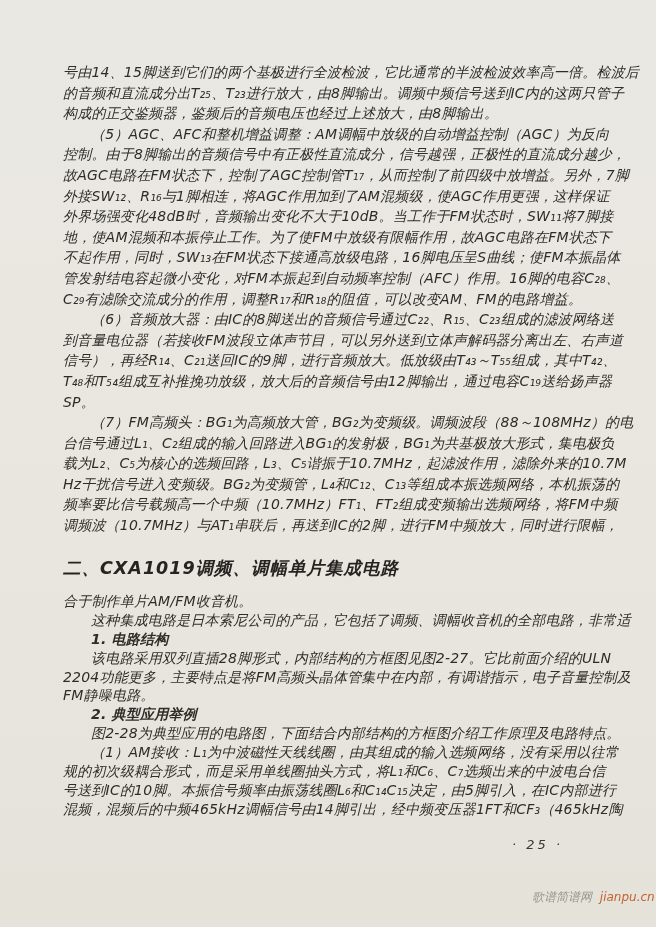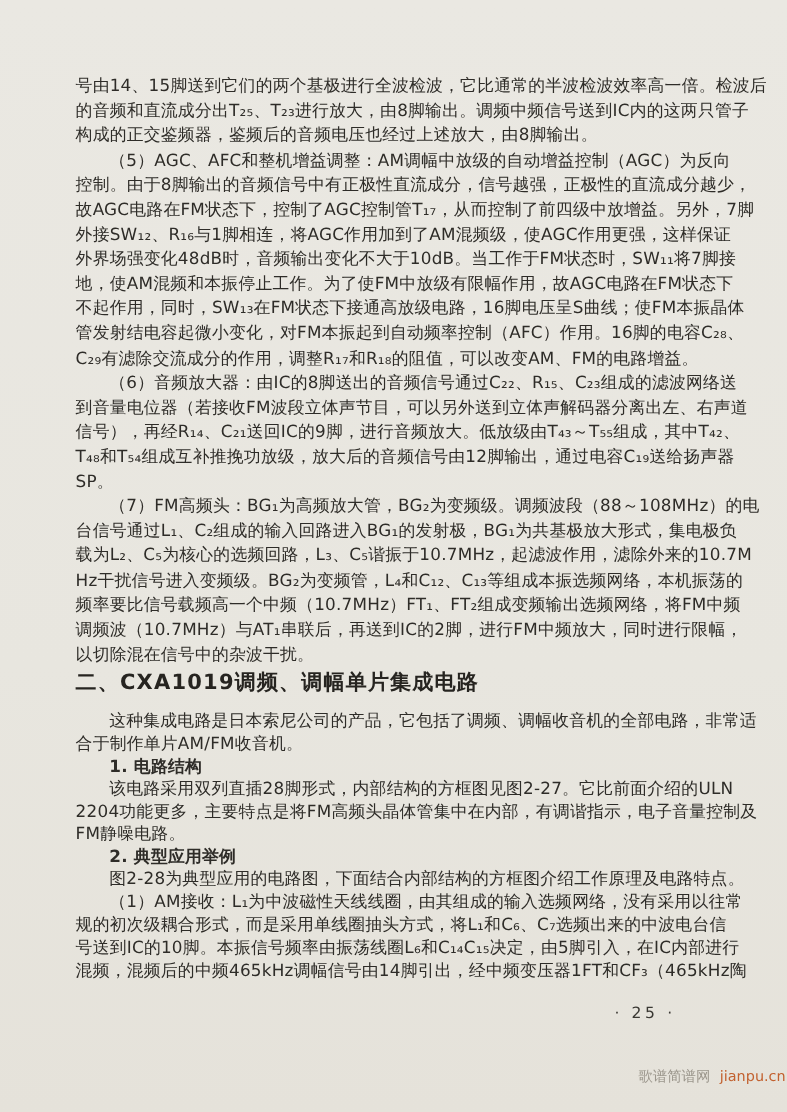--- a/index.html
+++ b/index.html
@@ -7,20 +7,21 @@
     width: 656px; height: 927px;
     background: #dedbd4;
     font-family: "DejaVu Sans", "Liberation Sans", sans-serif;
   }
   .page {
     position: relative;
     width: 656px; height: 927px;
     background: linear-gradient(180deg, #eae8e2 0%, #e8e6df 60%, #e5e2da 100%);
     overflow: hidden;
     color: #2e2c28;
+    font-style: italic;
   }
   .text-block {
     position: absolute;
     left: 63px;
     width: 531px;
     font-size: 14px;
     letter-spacing: 0.2px;
   }
   .block-a { top: 62px; }
   .block-a .ln { height: 20.6px; line-height: 20.6px; }
@@ -82,28 +83,27 @@
     <div class="ln jst">到音量电位器（若接收FM波段立体声节目，可以另外送到立体声解码器分离出左、右声道</div>
     <div class="ln jst">信号），再经R₁₄、C₂₁送回IC的9脚，进行音频放大。低放级由T₄₃～T₅₅组成，其中T₄₂、</div>
     <div class="ln jst">T₄₈和T₅₄组成互补推挽功放级，放大后的音频信号由12脚输出，通过电容C₁₉送给扬声器</div>
     <div class="ln end">SP。</div>
     <div class="ln jst ind">（7）FM高频头：BG₁为高频放大管，BG₂为变频级。调频波段（88～108MHz）的电</div>
     <div class="ln jst">台信号通过L₁、C₂组成的输入回路进入BG₁的发射极，BG₁为共基极放大形式，集电极负</div>
     <div class="ln jst">载为L₂、C₅为核心的选频回路，L₃、C₅谐振于10.7MHz，起滤波作用，滤除外来的10.7M</div>
     <div class="ln jst">Hz干扰信号进入变频级。BG₂为变频管，L₄和C₁₂、C₁₃等组成本振选频网络，本机振荡的</div>
     <div class="ln jst">频率要比信号载频高一个中频（10.7MHz）FT₁、FT₂组成变频输出选频网络，将FM中频</div>
     <div class="ln jst">调频波（10.7MHz）与AT₁串联后，再送到IC的2脚，进行FM中频放大，同时进行限幅，</div>
-    <div class="ln end">以切除混在信号中的杂波干扰。</div>
   </div>
 
   <h2 class="section-heading">二、CXA1019调频、调幅单片集成电路</h2>
 
   <div class="text-block block-b">
+    <div class="ln end">合于制作单片AM/FM收音机。</div>
     <div class="ln jst ind">这种集成电路是日本索尼公司的产品，它包括了调频、调幅收音机的全部电路，非常适</div>
-    <div class="ln end">合于制作单片AM/FM收音机。</div>
     <div class="ln end ind bold">1. 电路结构</div>
     <div class="ln jst ind">该电路采用双列直插28脚形式，内部结构的方框图见图2-27。它比前面介绍的ULN</div>
     <div class="ln jst">2204功能更多，主要特点是将FM高频头晶体管集中在内部，有调谐指示，电子音量控制及</div>
     <div class="ln end">FM静噪电路。</div>
     <div class="ln end ind bold">2. 典型应用举例</div>
     <div class="ln jst ind">图2-28为典型应用的电路图，下面结合内部结构的方框图介绍工作原理及电路特点。</div>
     <div class="ln jst ind">（1）AM接收：L₁为中波磁性天线线圈，由其组成的输入选频网络，没有采用以往常</div>
     <div class="ln jst">规的初次级耦合形式，而是采用单线圈抽头方式，将L₁和C₆、C₇选频出来的中波电台信</div>
     <div class="ln jst">号送到IC的10脚。本振信号频率由振荡线圈L₆和C₁₄C₁₅决定，由5脚引入，在IC内部进行</div>
     <div class="ln jst">混频，混频后的中频465kHz调幅信号由14脚引出，经中频变压器1FT和CF₃（465kHz陶</div>

